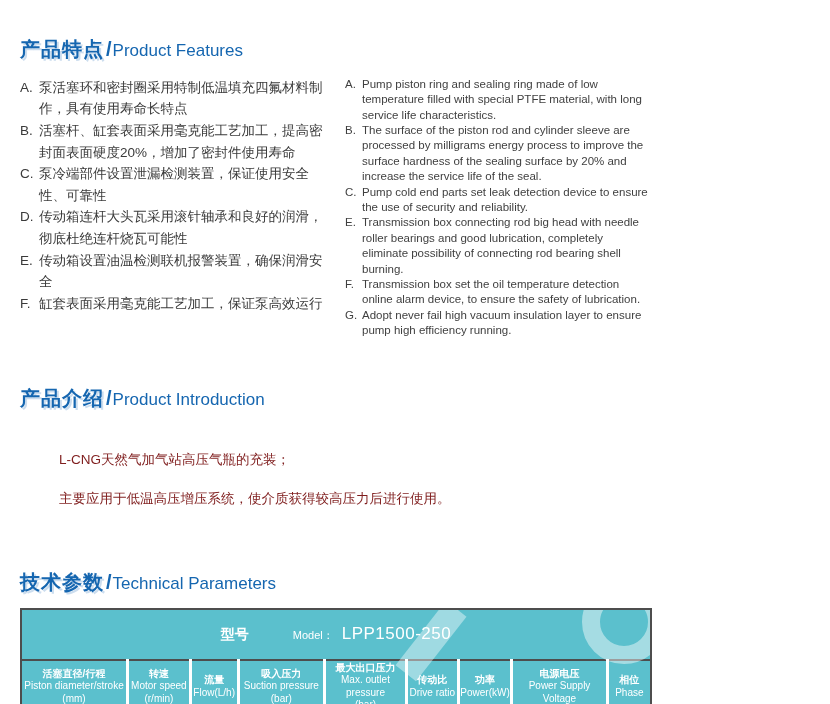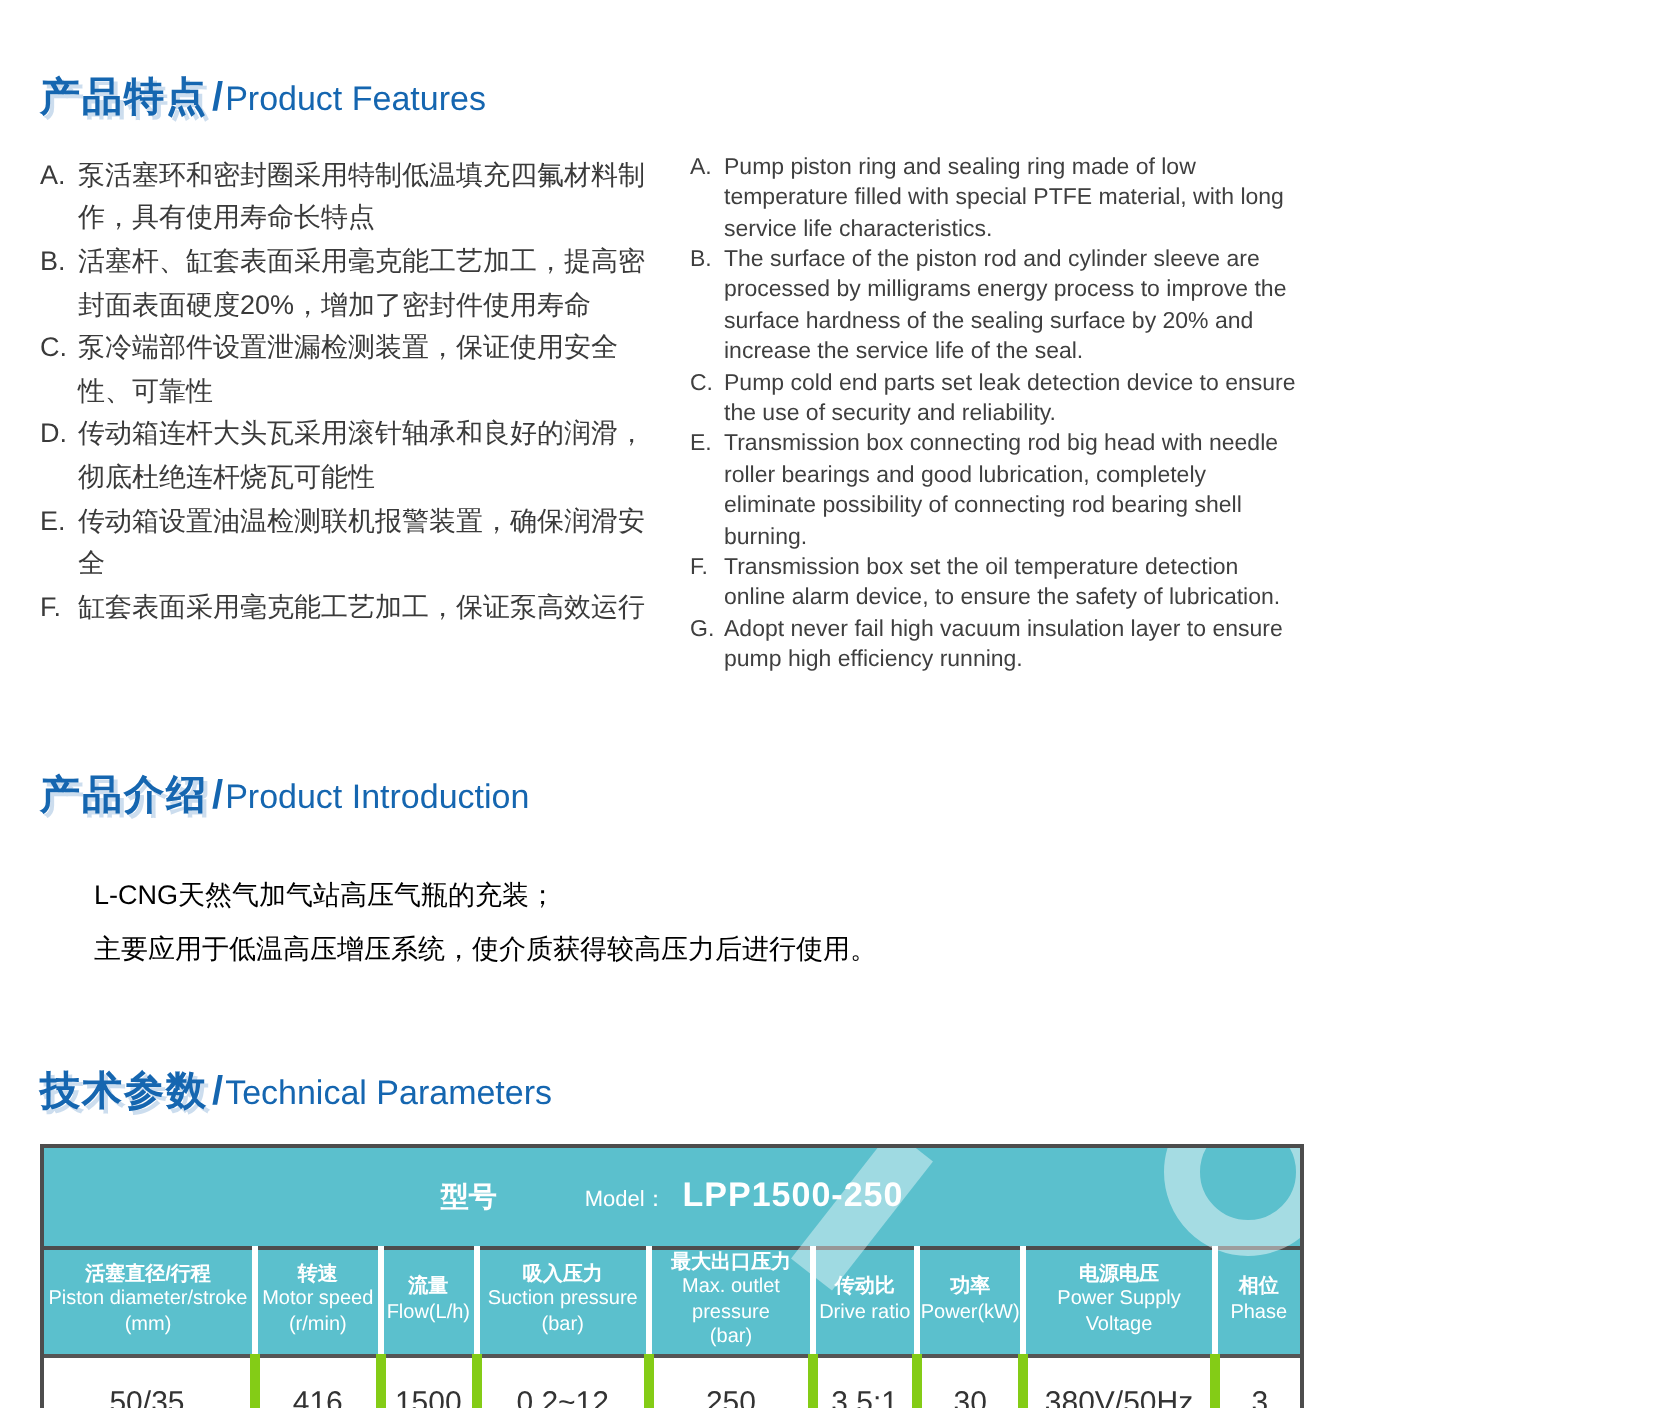--- a/index.html
+++ b/index.html
@@ -21,37 +21,37 @@
   .feat-list { list-style:none; margin:0; padding:0; }
   .feat-list li { display:flex; }
   .feat-list .marker { flex:0 0 19px; }
   .feat-list .txt { flex:1; }
   .zh-list { font-size:13.5px; line-height:1.6; color:#3a3a3a; }
   .en-list { font-size:11.5px; line-height:1.34; color:#3f3f3f; }
   .en-list .marker { flex:0 0 17px; }
 
   
   .intro-section { margin-top:44px; }
-  .intro-zh p { margin:0; font-size:13.5px; line-height:2.05; text-indent:2em; color:#000000; }
+  .intro-zh p { margin:12px; font-size:13.5px; line-height:2.05; text-indent:2em; color:#7f1d1d; }
   .intro-en p { margin:0; font-size:12px; line-height:2.0; text-indent:2em; text-align:justify; color:#585858; }
   .intro-section .two-col { margin-top:22px; }
 
   
   .params-section { margin-top:42px; }
   .table-wrap { position:relative; margin-top:12px; border:2px solid #4d4d4d; overflow:hidden; }
   table { width:100%; border-collapse:collapse; table-layout:fixed; }
   td, th { padding:0; }
 
   .model-row td {
     background:#5bc0cd; height:50px; text-align:center; vertical-align:middle;
     color:#fff; border-bottom:2px solid #4d4d4d;
   }
   .m-zh { font-size:14px; font-weight:bold; }
   .m-en { font-size:11px;margin-left:44px; }
-  .m-val { font-size:17px; font-weight:bold; margin-left:8px; letter-spacing:0.5px; }
+  .m-val { font-size:17px; font-weight:normal; margin-left:8px; letter-spacing:0.5px; }
 
   .head-row th {
     background:#5bc0cd; color:#fff; height:54px; vertical-align:middle;
     border-left:3px solid #fff; border-bottom:2px solid #555; font-weight:normal;
   }
   .head-row th:first-child { border-left:none; }
   .h-zh { display:block; font-size:10px; font-weight:bold; line-height:1.25; }
   .h-en { display:block; font-size:10px; line-height:1.25; }
   .h-unit { display:block; font-size:10px; line-height:1.25; }
 

